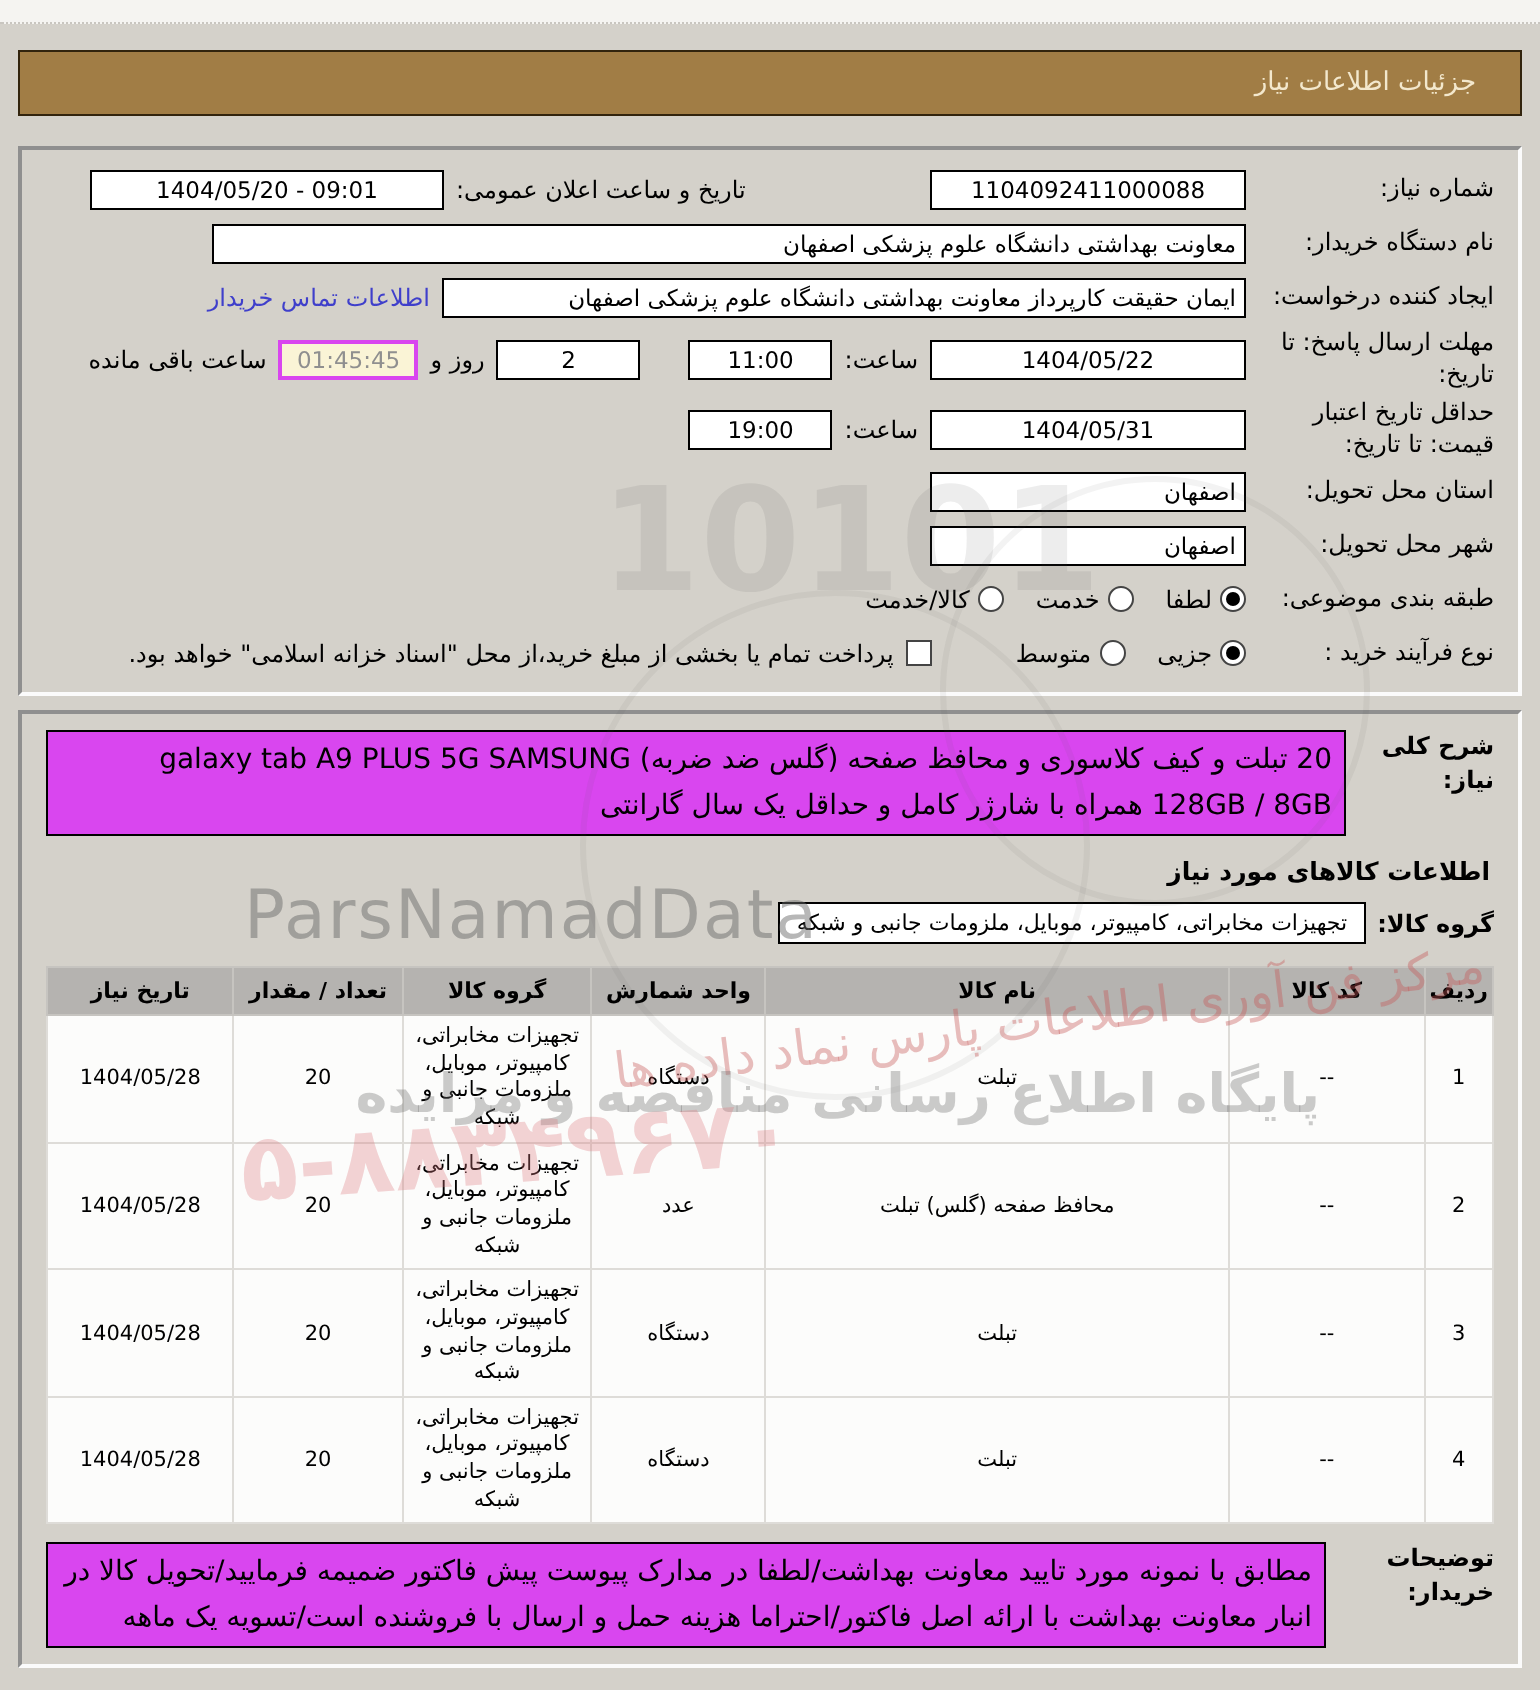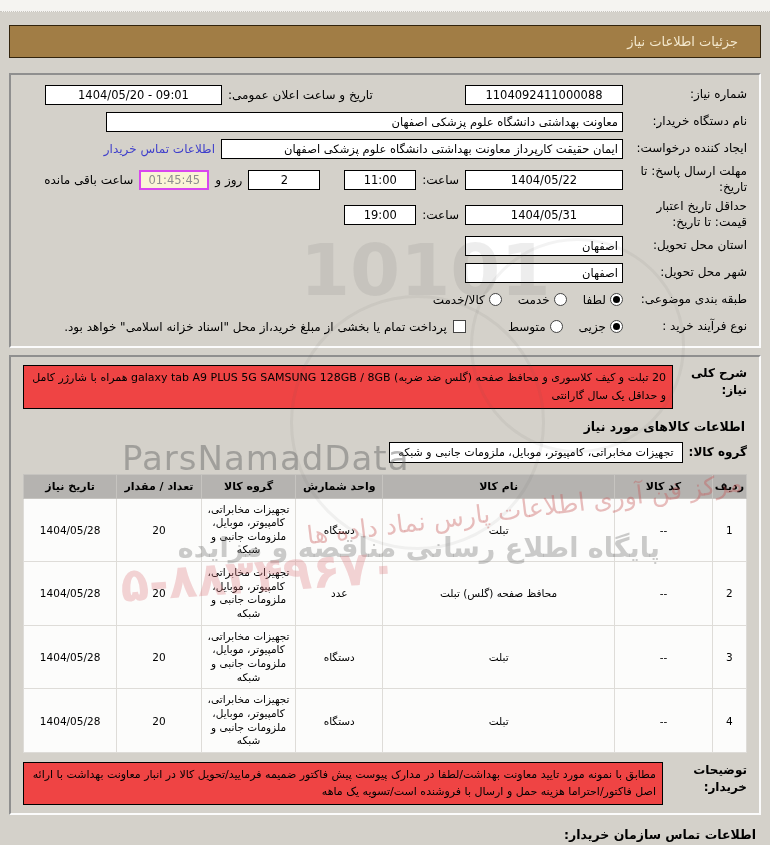--- a/index.html
+++ b/index.html
@@ -33,22 +33,22 @@
   a.link { color:#3f3fcb; font-size:12px; text-decoration:none; }
 
   .radio { width:13px; height:13px; border:1px solid #444; border-radius:50%;
            background:#fff; display:inline-block; position:relative; flex-shrink:0; }
   .radio.checked::after { content:""; position:absolute; inset:2px; background:#000; border-radius:50%; }
   .checkbox { width:13px; height:13px; border:1px solid #444; background:#fff;
               display:inline-block; flex-shrink:0; }
   .opt { display:flex; align-items:center; gap:4px; margin-left:10px; }
 
   .desc-lbl { width:68px; flex-shrink:0; font-weight:bold; line-height:1.4; }
-  .bigbox { flex:1; border:1px solid #000; background:#ef4444; min-height:40px;
-            font-size:11px; line-height:1.6; padding:3px 6px; }
+  .bigbox { flex:1; border:1px solid #000; background:#d946ef; min-height:40px;
+            font-size:14px; line-height:1.6; padding:3px 6px; }
   .section-heading { font-weight:bold; font-size:12.5px; margin:5px 2px 2px; }
   .inline-box { border:1px solid #000; background:#fff; font-size:11px; padding:3px 8px; }
 
   table.goods { width:100%; border-collapse:collapse; margin-top:5px; }
   table.goods th { background:#b5b3b0; border:1px solid #c6c4c0; font-size:11px;
                    font-weight:bold; padding:5px 2px; color:#000;margin-left:35px; }
   table.goods td { background:#fcfcfb; border:1px solid #dedcd8; font-size:10.5px;
                    padding:4px 3px; text-align:center; vertical-align:middle; color:#000; }
   td.group-cell { font-size:9.5px; line-height:1.3; }
   td.date-cell, td.num-cell { direction:ltr; }

